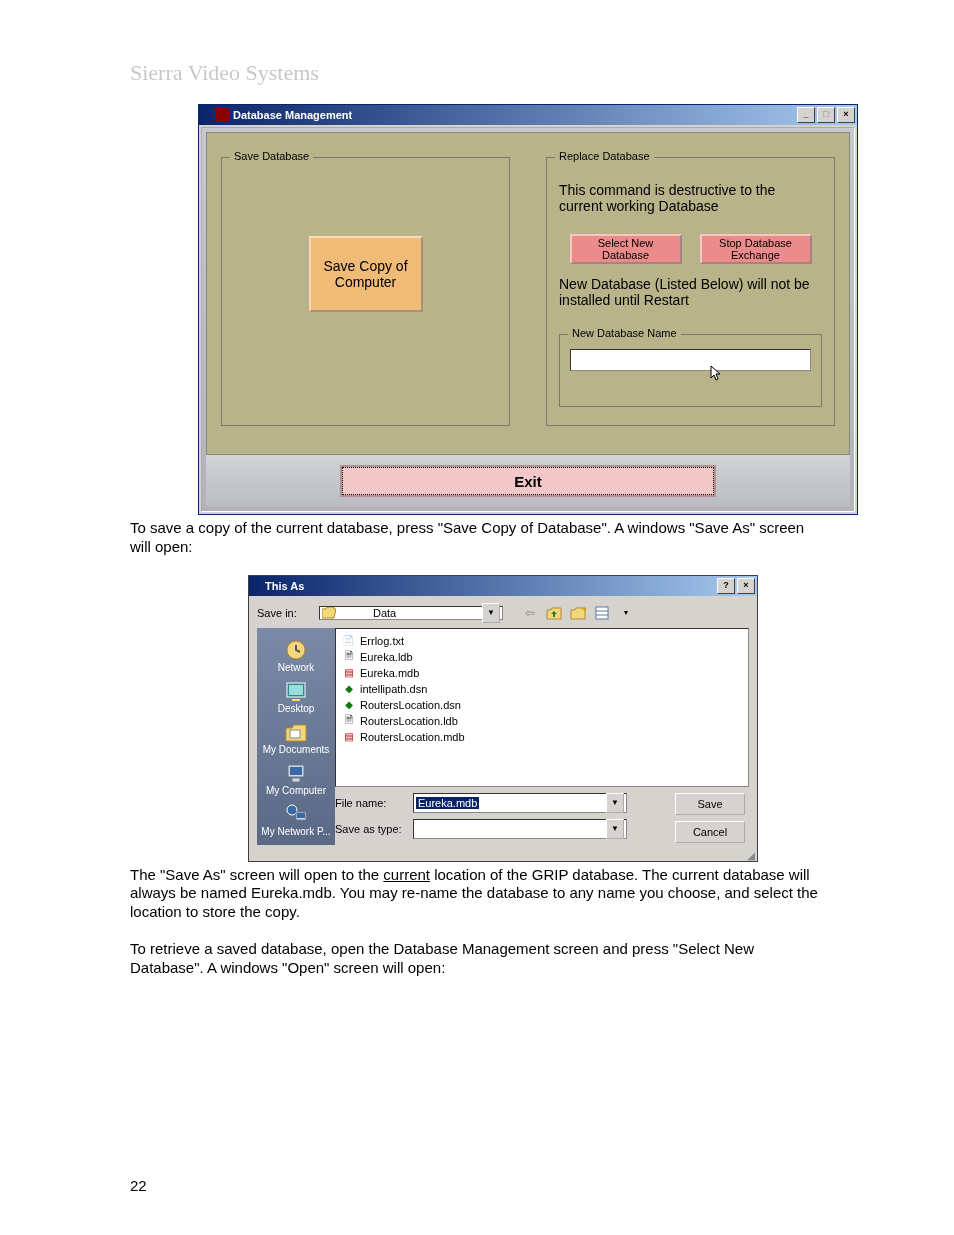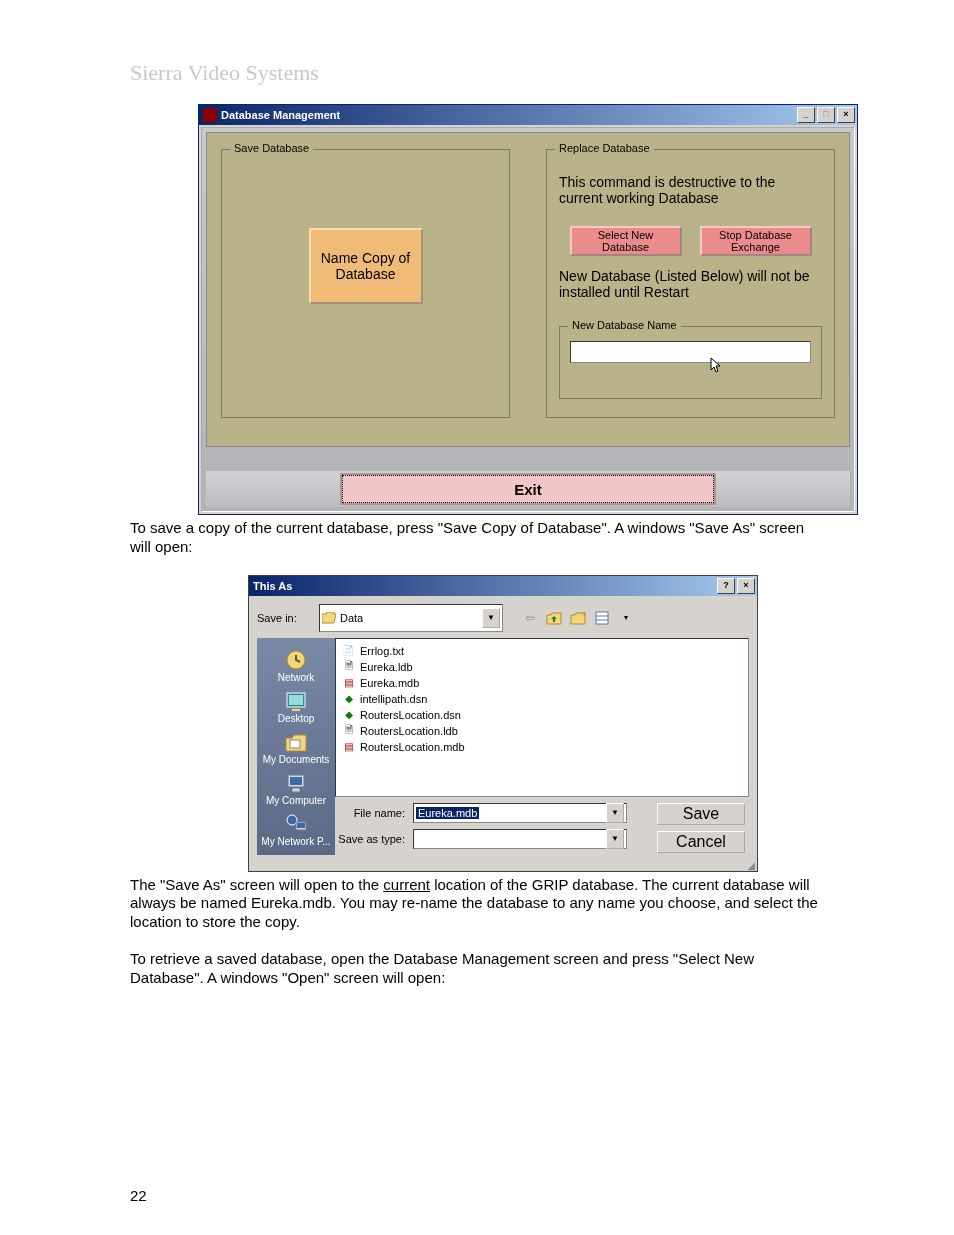--- a/index.html
+++ b/index.html
@@ -32,21 +32,21 @@
     box-sizing: border-box;
   }
   .titlebar {
     height: 20px;
     background: linear-gradient(90deg,#0a246a,#a6caf0);
     color: #fff;
     display: flex;
     align-items: center;
     font-size: 11px;
     font-weight: bold;
-    padding-left: 4px;
+    padding-left: 16px;
   }
   .titlebar .t-icon {
     width: 14px; height: 14px;
     background:#8b0000;
     margin-right:4px;
     display:inline-block;
   }
   .titlebar .spacer { flex:1; }
   .winbtn {
     width: 16px; height: 14px;
@@ -62,21 +62,21 @@
   .winbtn.disabled { color:#888; }
   .win1-outer {
     padding: 4px;
     background: linear-gradient(#c7c9cc,#b1b3b6);
     border: 1px inset #fff;
     margin:2px;
   }
   .panel-khaki {
     background:#b9b38a;
     border:1px solid #888;
-    padding:16px 14px 28px 14px;
+    padding:24px 14px 28px 14px;
     display:flex;
     gap:36px;
   }
   .group {
     border:1px solid #7a7a6a;
     position:relative;
     padding:24px 12px 18px 12px;
     flex:1;
   }
   .group-title {
@@ -129,24 +129,23 @@
     border:1px inset #888;
     box-sizing:border-box;
   }
   .cursor-arrow {
     position:relative;
     left:26px; top:-6px;
     font-size:14px;
     pointer-events:none;
   }
   .exit-row {
-    padding:4px 0;
+    padding:12px 0;
     display:flex; justify-content:center;
     background: linear-gradient(#d1d3d6,#babcbf);
-    margin-top: 24px;
   }
   .exit-btn {
     width:370px; height:26px;
     background:#f3c7c7;
     border:1px dotted #000;
     outline:2px solid #b59090;
     font-size:15px; font-weight:bold;
     display:flex; align-items:center; justify-content:center;
     cursor:pointer;
   }
@@ -163,26 +162,27 @@
     background:#d6d3ce;
     box-sizing:border-box;
     font-size:11px;
   }
   .win2 .titlebar { background: linear-gradient(90deg,#0a246a,#a6caf0); }
   .win2-body { padding:8px; }
   .savein-row { display:flex; align-items:center; gap:6px; margin-bottom:6px;}
   .savein-label { width:56px; text-align:left; font-size:11px;}
   .savein-combo {
     flex:0 0 184px;
-    height:28px;
+    height:14px;
     background:#fff;
     border:1px inset #888;
     display:flex; align-items:center;
     padding:0 2px;
     box-sizing:border-box;
+    gap:33px;
   }
   .folder-icon {
     width:14px;height:12px;
     display:inline-block;
     margin-right:4px;
   }
   .folder-icon svg { width:14px; height:12px; display:block;}
   .combo-arrow {
     width:16px;height:18px;
     background:#d6d3ce;
@@ -212,38 +212,38 @@
     padding:4px 6px;
     box-sizing:border-box;
     overflow:auto;
   }
   .filelist .frow { display:flex; align-items:center; gap:4px; height:16px; font-size:11px; cursor:pointer;}
   .fic { width:14px;height:14px; display:inline-flex; align-items:center; justify-content:center; font-size:10px;}
   .bottom-grid {
     display:flex;
     margin-top:0;
   }
-  .bottom-fields { flex:1; padding:6px 0 0 0;text-align:right;}
+  .bottom-fields { flex:1; padding:6px 0 0 0;}
   .bf-row { display:flex; align-items:center; gap:8px; margin-bottom:6px;}
   .bf-label { width:70px; font-size:11px;}
   .bf-combo {
     flex:0 0 214px; height:20px;
     background:#fff; border:1px inset #888;
     display:flex; align-items:center; padding:0 2px;
     box-sizing:border-box;
   }
   .bf-combo .sel {
     background:#0a246a; color:#fff; padding:0 2px;
   }
   .btns-col { display:flex; flex-direction:column; gap:6px; padding:6px 4px 0 24px;}
   .dlg-btn {
-    width:88px; height:22px;
+    width:70px; height:22px;
     background:#d6d3ce;
     border:1px outset #fff;
-    font-size:16px;
+    font-size:11px;
     cursor:pointer;
   }
   .resize-grip {
     text-align:right; padding:0 2px 2px 0;
     color:#888; font-size:10px; line-height:6px;
   }
   .pagenum {
     margin-top:200px;
     font-size:15px;
   }
@@ -260,21 +260,21 @@
       <span>Database Management</span>
       <span class="spacer"></span>
       <span class="winbtn">_</span>
       <span class="winbtn disabled">□</span>
       <span class="winbtn">×</span>
     </div>
     <div class="win1-outer">
       <div class="panel-khaki">
         <div class="group">
           <div class="group-title">Save Database</div>
-          <div class="save-copy-btn">Name Copy of Database</div>
+          <div class="save-copy-btn">Save Copy of Computer</div>
         </div>
         <div class="group">
           <div class="group-title">Replace Database</div>
           <div class="warn-text">This command is destructive to the current working Database</div>
           <div class="red-row">
             <div class="red-btn">Select New Database</div>
             <div class="red-btn">Stop Database Exchange</div>
           </div>
           <div class="below-text">New Database (Listed Below) will not be installed until Restart</div>
           <div class="ndb-group">

